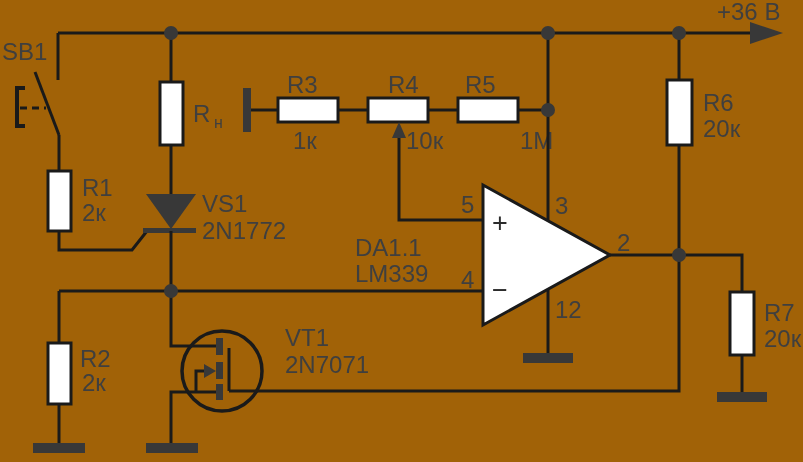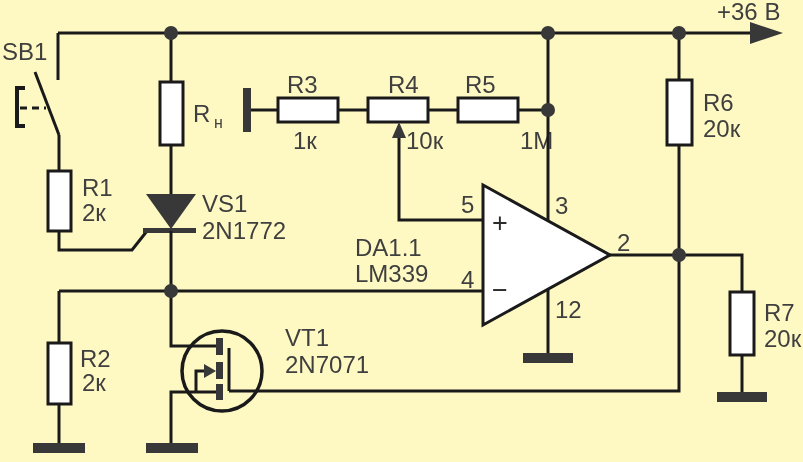--- a/index.html
+++ b/index.html
@@ -1,16 +1,16 @@
 <!DOCTYPE html>
 <html><head>
 <meta charset="utf-8">
 <style>
   html,body{margin:0;padding:0;background:#fff;}
-  .canvas{position:relative;width:803px;height:462px;background:#fef9c3;overflow:hidden;}
+  .canvas{position:relative;width:803px;height:462px;background:#a16207;overflow:hidden;}
   svg{display:block;}
   svg text{font-family:"Liberation Sans","DejaVu Sans",sans-serif;fill:#3f3f3f;font-size:24px;}
   svg text.sub{font-size:16px;}
   svg text.sign{font-size:27px;fill:#2b2b2b;}
   .wire{stroke:#1a1a1a;stroke-width:3;fill:none;}
   .wire-thick{stroke:#1a1a1a;stroke-width:4;fill:none;}
   .dash{stroke:#1a1a1a;stroke-width:3;fill:none;stroke-dasharray:7 5;}
   .box{fill:#ffffff;stroke:#1a1a1a;stroke-width:3;}
   .solid{fill:#383838;stroke:none;}
   .tri{fill:#ffffff;stroke:#1a1a1a;stroke-width:3;stroke-linejoin:miter;}

